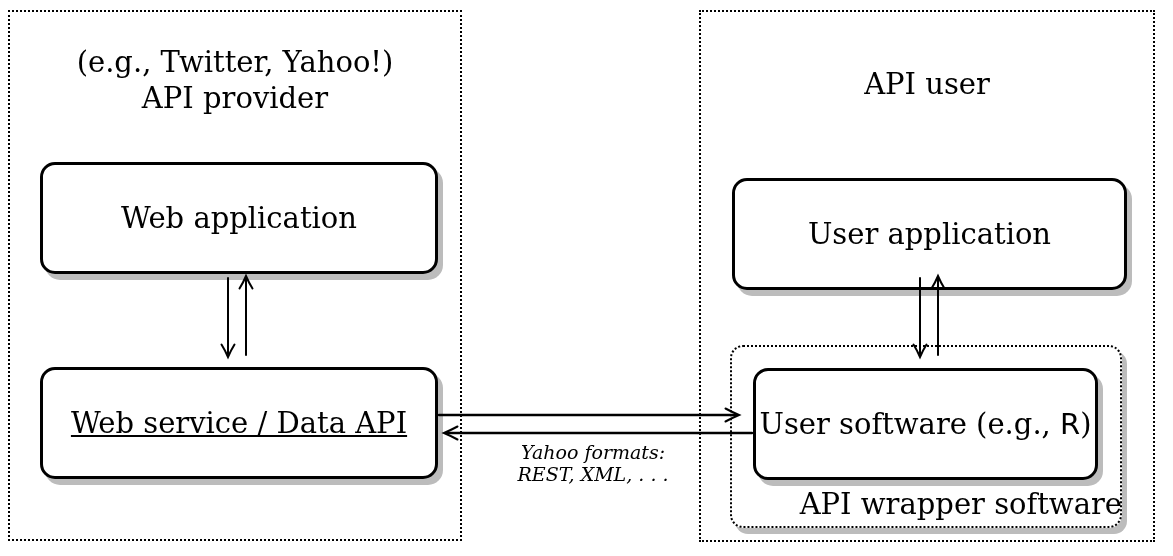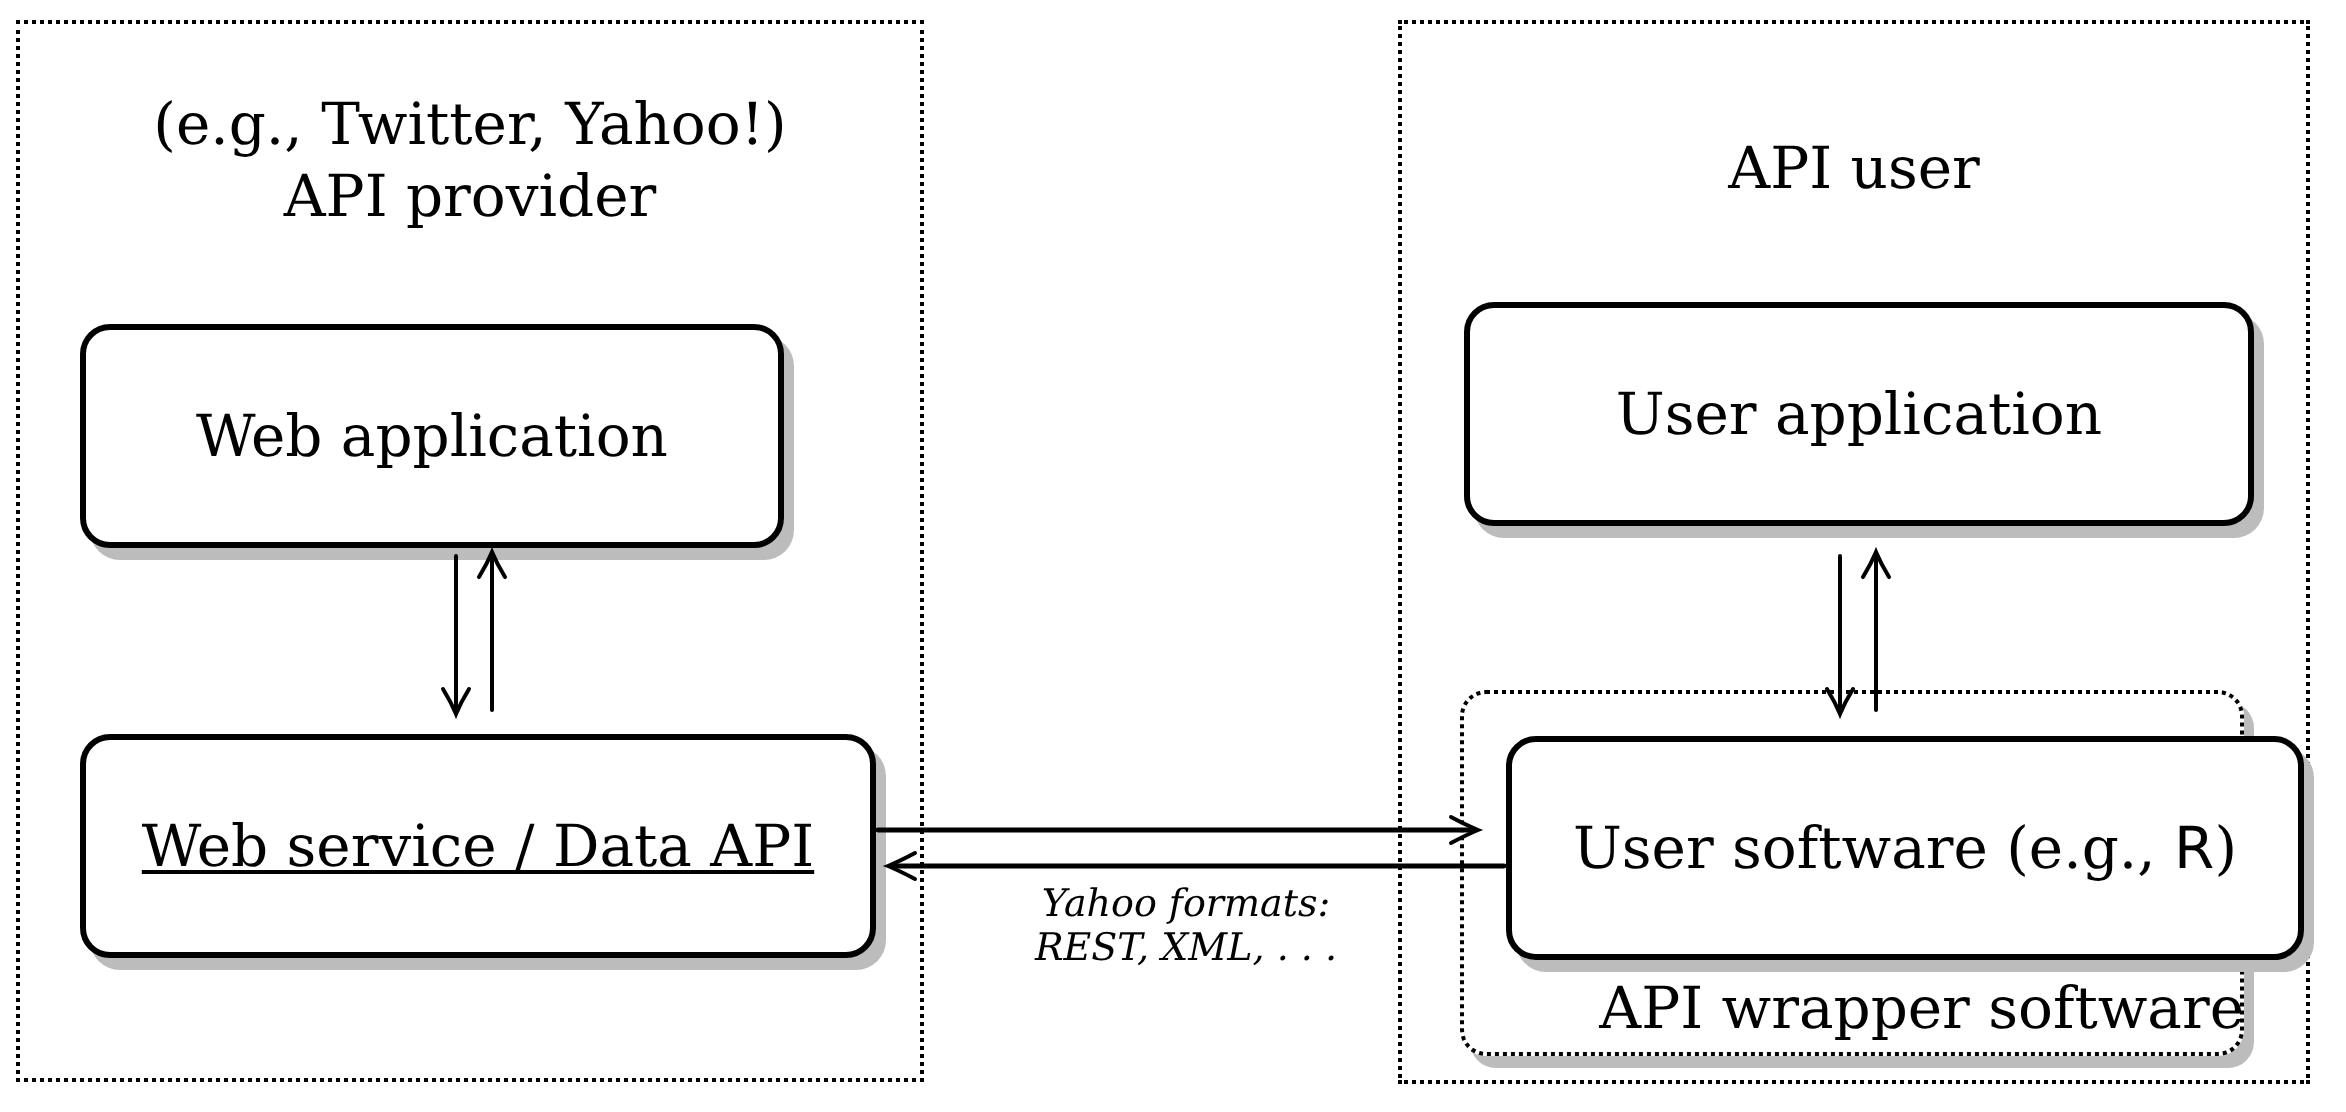--- a/index.html
+++ b/index.html
@@ -47,24 +47,24 @@
     background: var(--bg);
     border: 3px solid var(--ink);
     border-radius: 15px;
     box-shadow: 5px 6px 0 var(--shadow);
     display: flex;
     align-items: center;
     justify-content: center;
     font-size: 29px;
     white-space: nowrap;
   }
-  .web-app       { left: 40px;  top: 162px; width: 352px; height: 112px; }
+  .web-app       { left: 40px;  top: 162px; width: 398px; height: 112px; }
   .web-service   { left: 40px;  top: 367px; width: 398px; height: 112px; text-decoration: underline; }
-  .user-app      { left: 732px; top: 151px; width: 395px; height: 112px; }
-  .user-software { left: 753px; top: 368px; width: 399px; height: 112px; }
+  .user-app      { left: 732px; top: 178px; width: 395px; height: 112px; }
+  .user-software { left: 753px; top: 368px; width: 345px; height: 112px; }
 
   .sans-r { font-family: "DejaVu Sans", "Liberation Sans", sans-serif; }
 
   
   .wrapper-box {
     position: absolute;
     left: 730px; top: 345px; width: 392px; height: 183px;
     border: 2.5px dotted var(--ink);
     border-radius: 13px;
     box-shadow: 5px 6px 0 var(--shadow);

